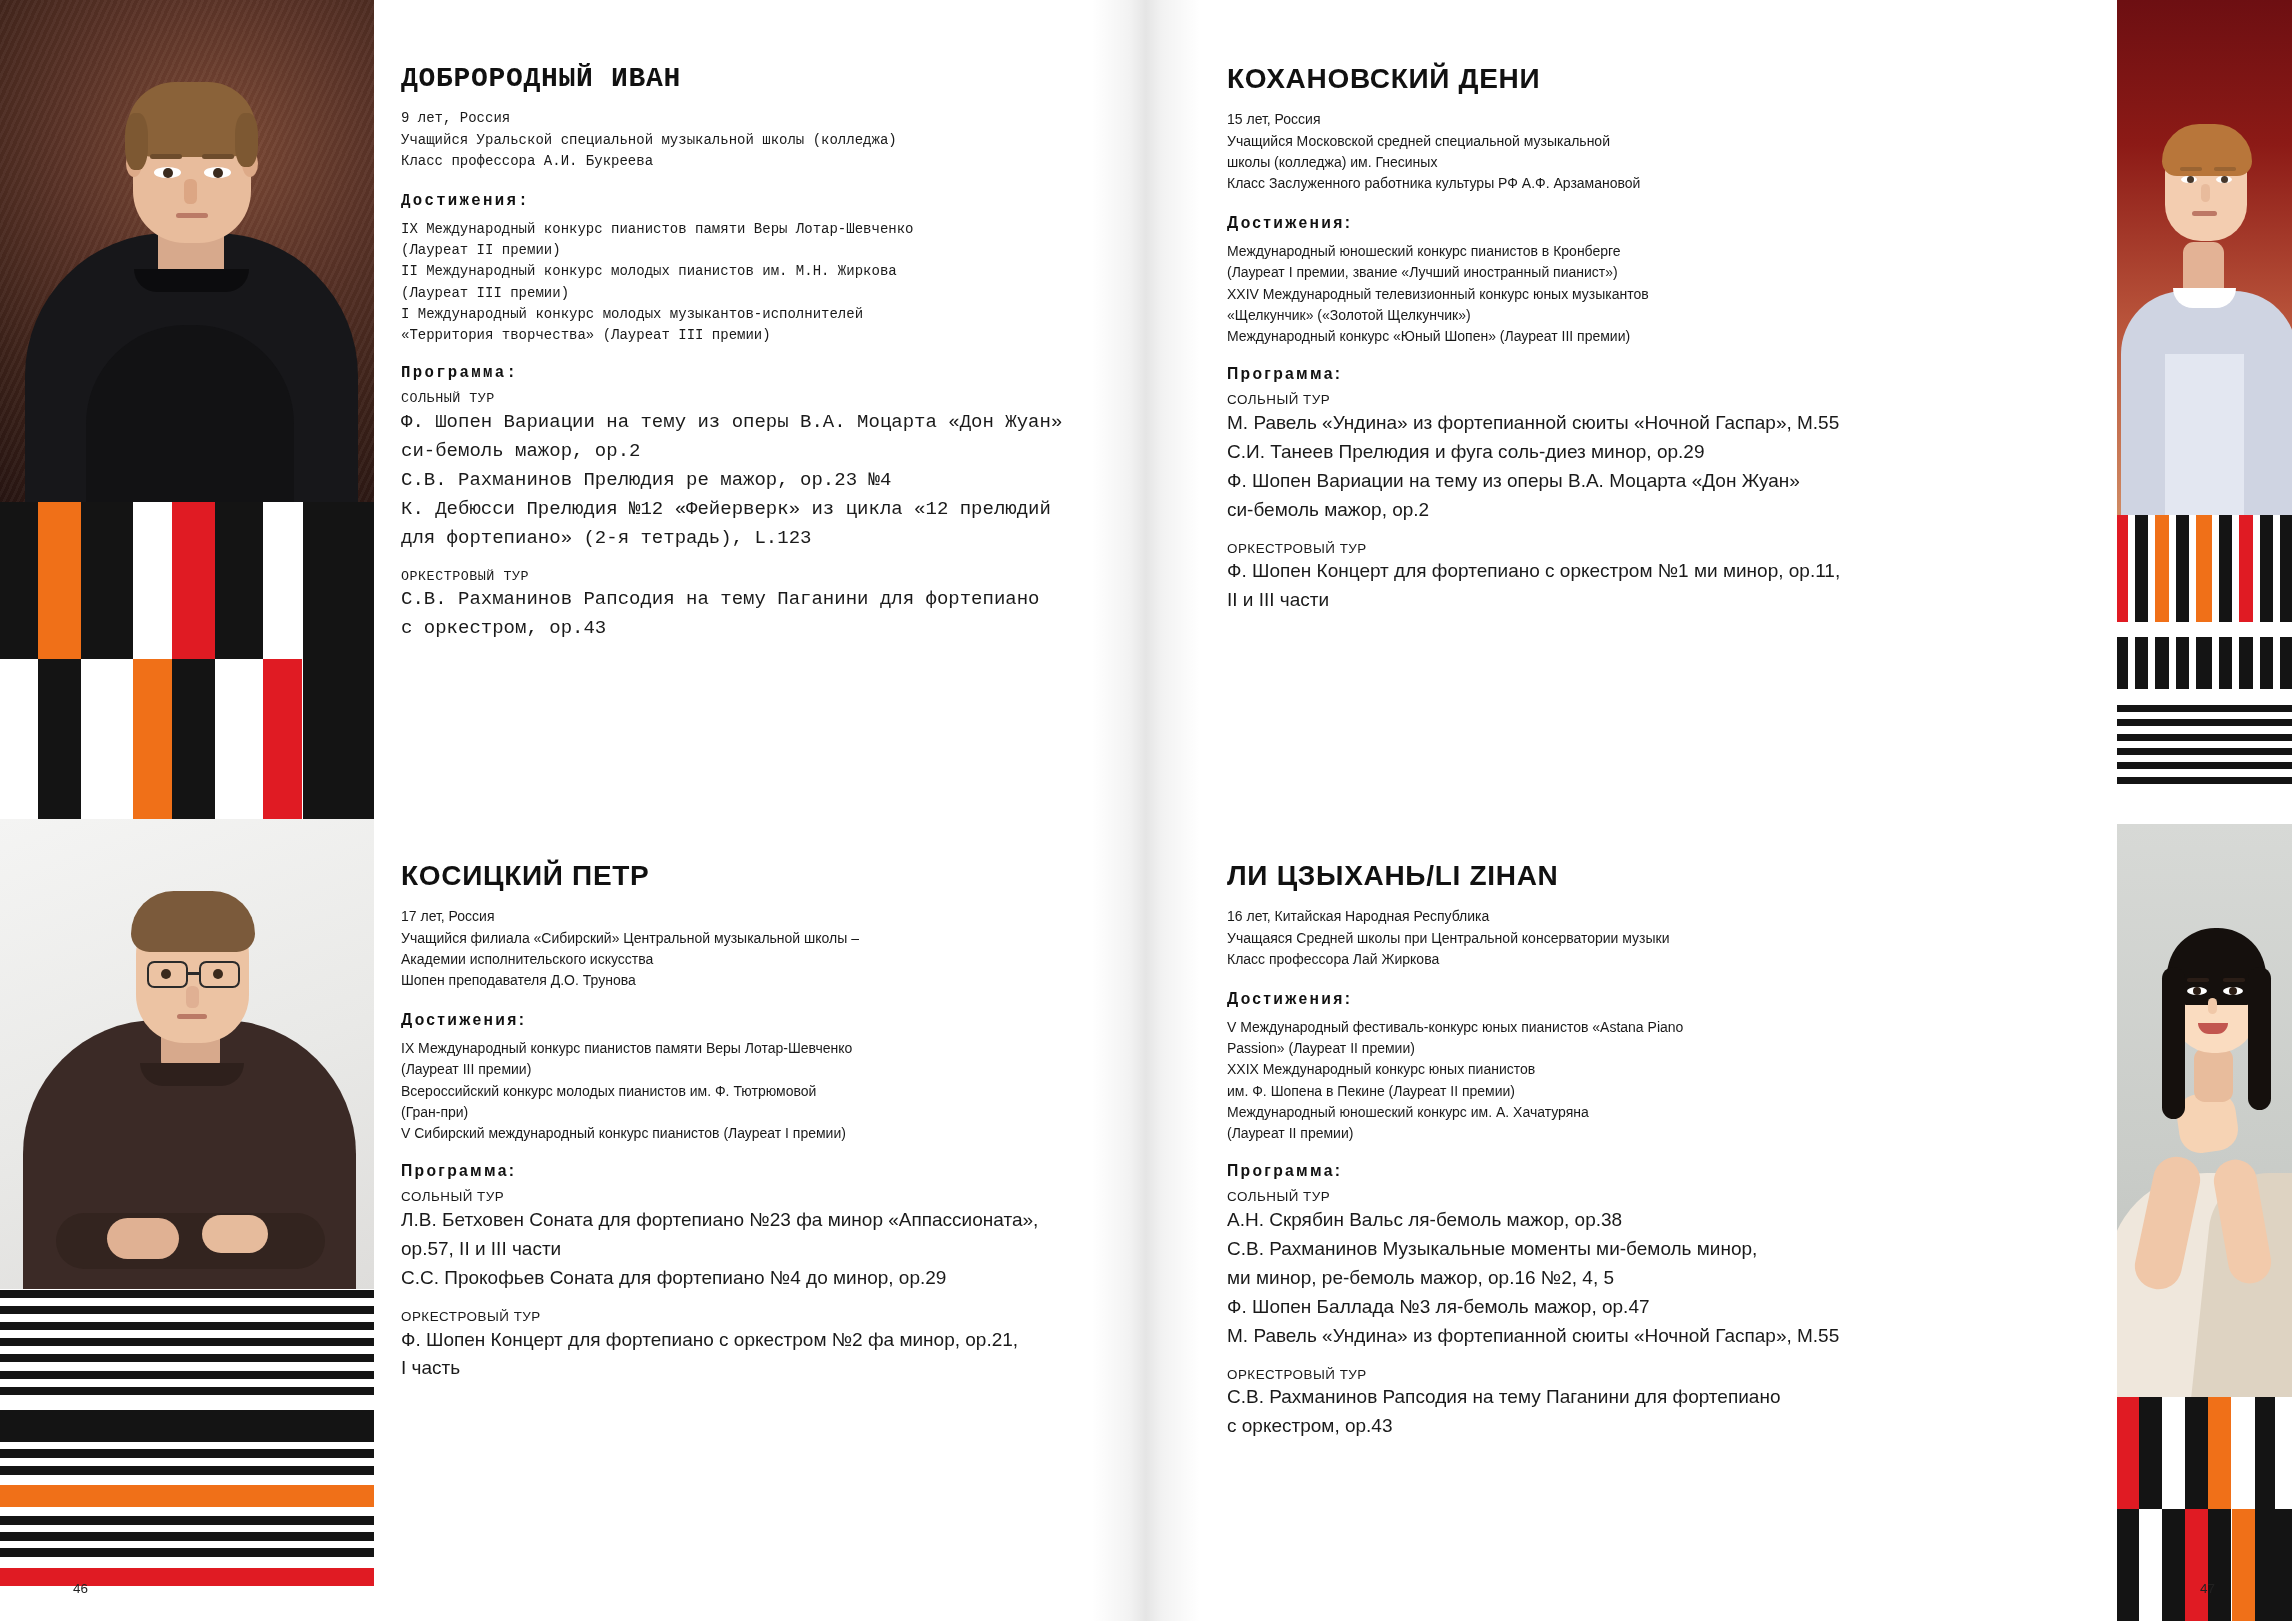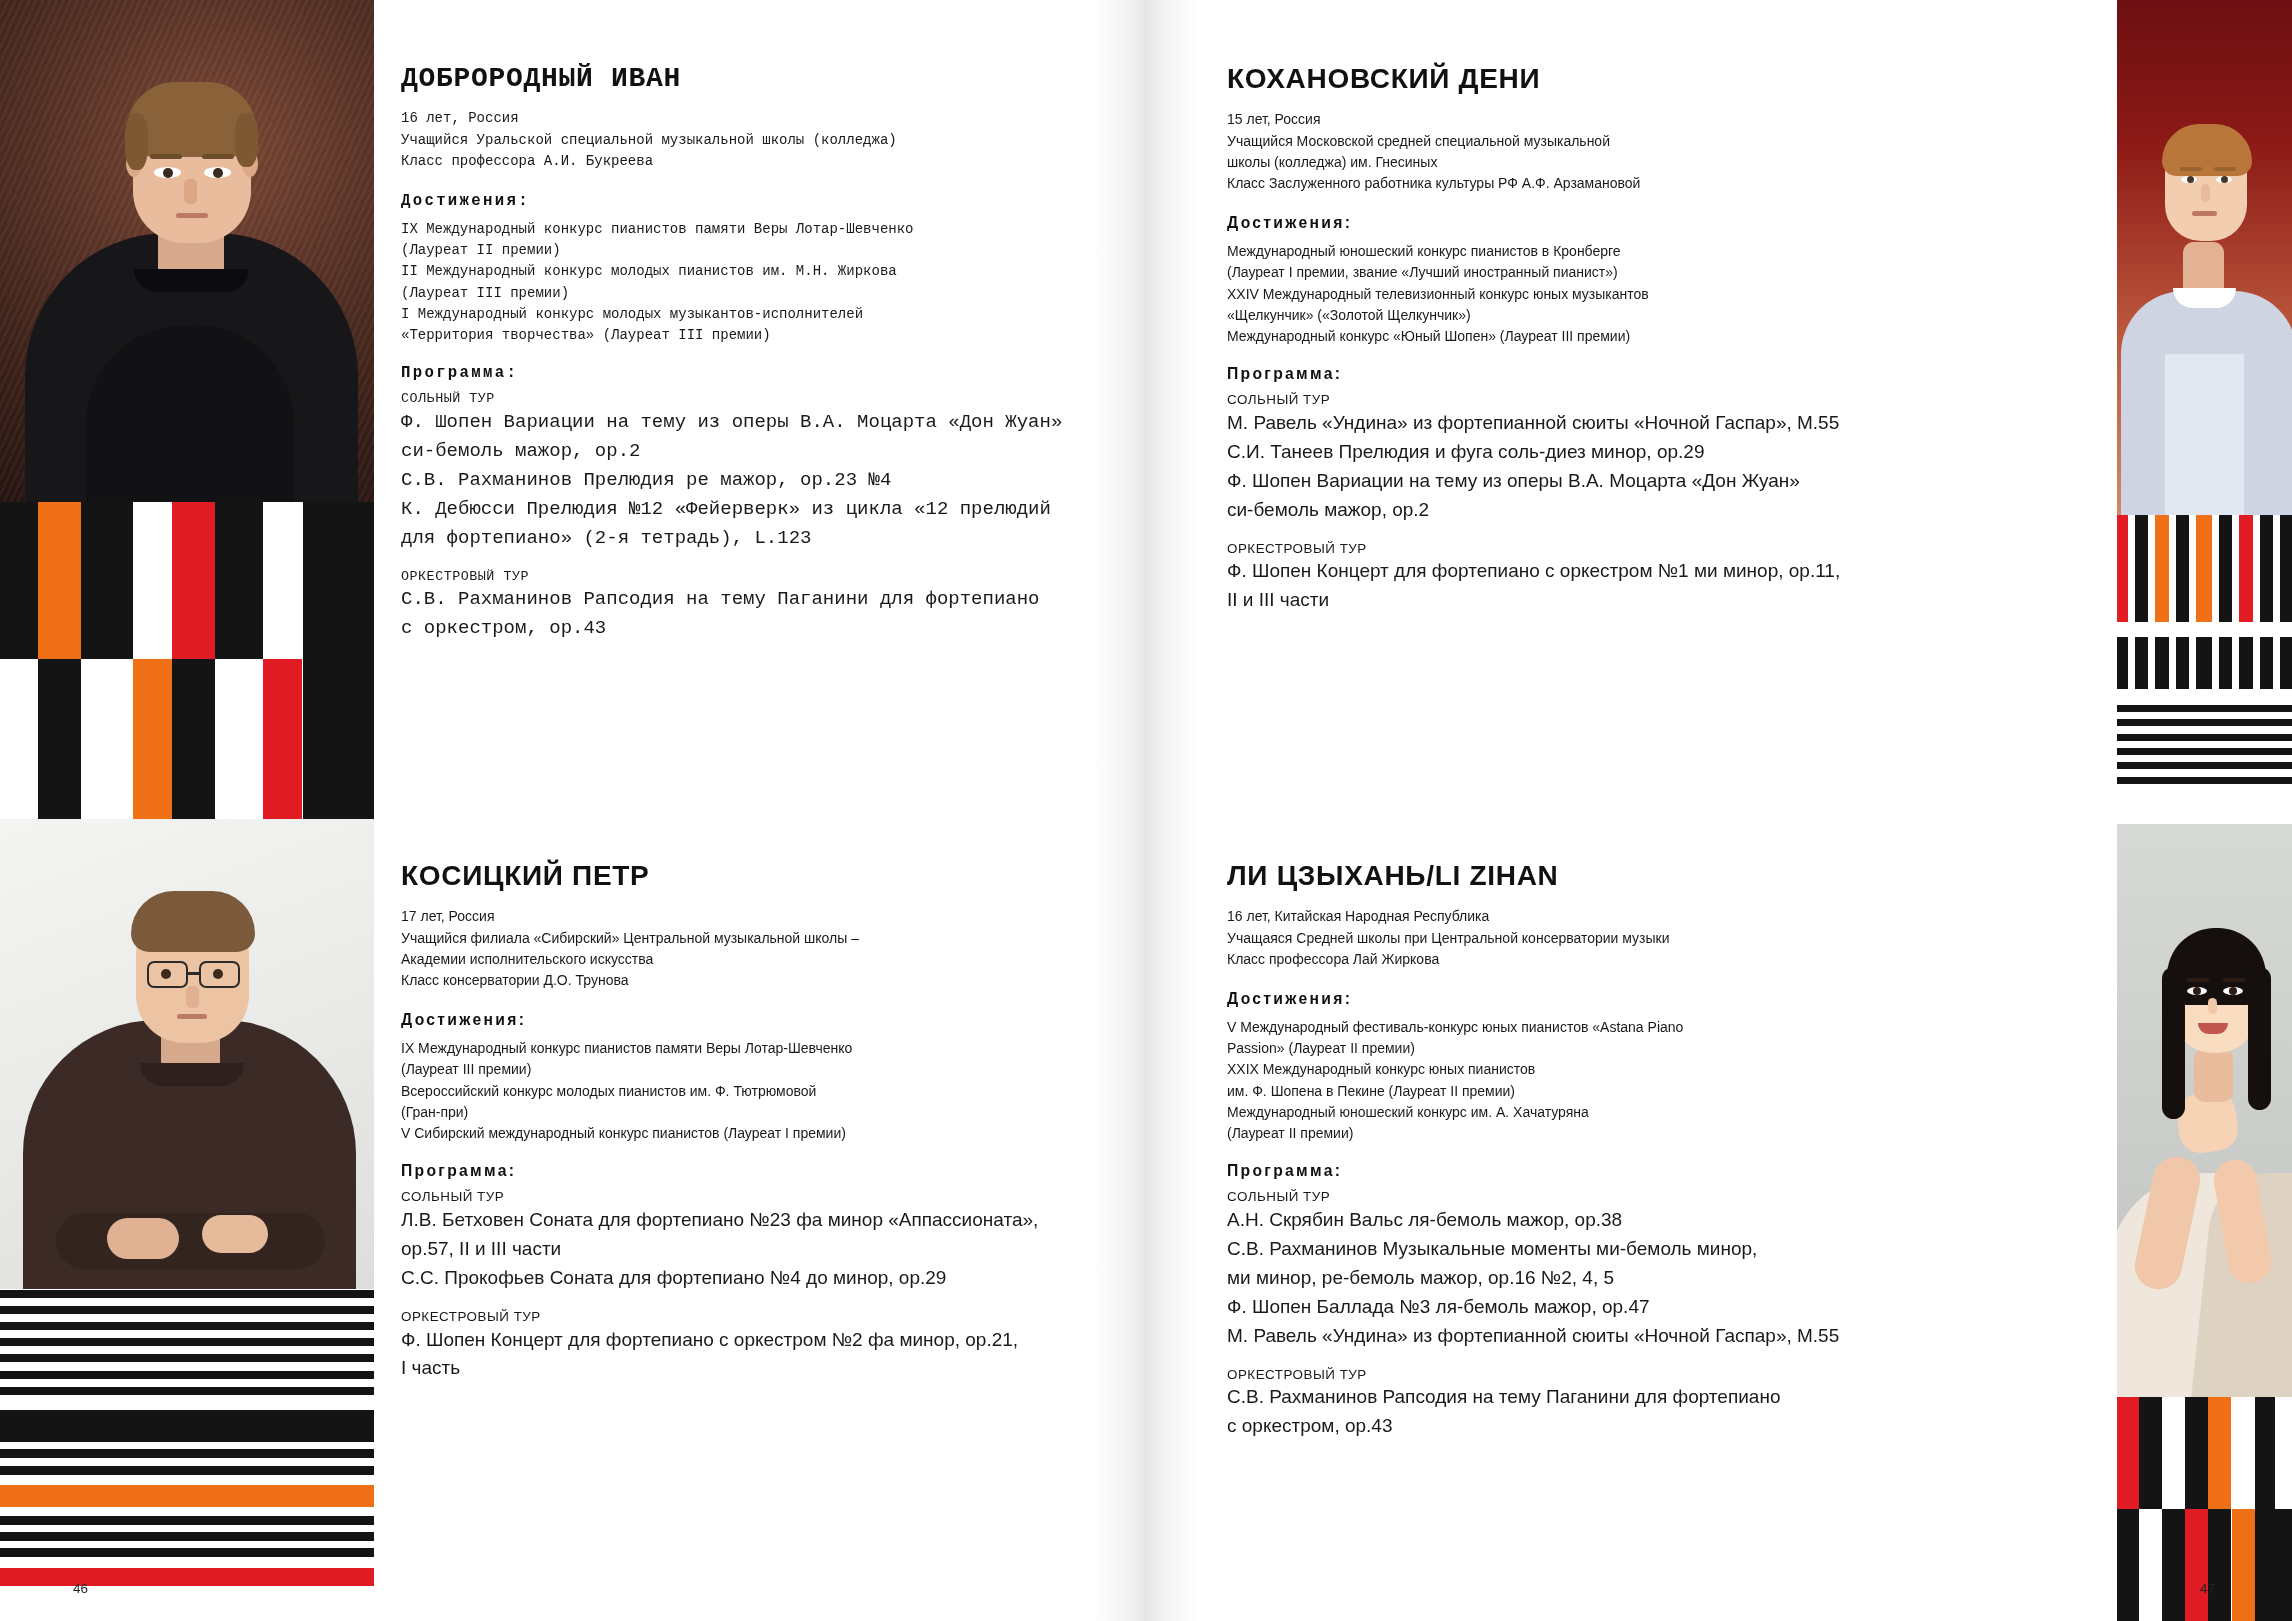--- a/index.html
+++ b/index.html
@@ -171,21 +171,21 @@
       <div class="bar" style="left:172px;top:157px; width:43px; height:161px; background:#141414;"></div>
       <div class="bar" style="left:215px;top:157px; width:48px; height:161px; background:#ffffff;"></div>
       <div class="bar" style="left:263px;top:157px; width:39px; height:161px; background:#e01b23;"></div>
       <div class="bar" style="left:303px;top:157px; width:72px; height:161px; background:#141414;"></div>
     </div>
 
     <div class="text-col" style="left:401px; top:63px; width:708px;font-family:Liberation Mono, monospace;">
       <h2 class="name">ДОБРОРОДНЫЙ ИВАН</h2>
 
       <div class="meta">
-        <div>16 лет, Россия</div>
+        <div>9 лет, Россия</div>
         <div>Учащийся Уральской специальной музыкальной школы (колледжа)</div>
         <div>Класс профессора А.И. Букреева</div>
       </div>
 
       <h3 class="section-title">Достижения:</h3>
       <div class="list">
         <div>IX Международный конкурс пианистов памяти Веры Лотар-Шевченко</div>
         <div>(Лауреат II премии)</div>
         <div>II Международный конкурс молодых пианистов им. М.Н. Жиркова</div>
         <div>(Лауреат III премии)</div>
@@ -275,21 +275,21 @@
       <div class="bar" style="left:0; top:278px; width:374px; height:18px; background:#e01b23;"></div>
     </div>
 
     <div class="text-col" style="left:401px; top:860px; width:708px;">
       <h2 class="name">КОСИЦКИЙ ПЕТР</h2>
 
       <div class="meta">
         <div>17 лет, Россия</div>
         <div>Учащийся филиала «Сибирский» Центральной музыкальной школы –</div>
         <div>Академии исполнительского искусства</div>
-        <div>Класс консерватории Д.О. Трунова</div>
+        <div>Шопен преподавателя Д.О. Трунова</div>
       </div>
 
       <h3 class="section-title">Достижения:</h3>
       <div class="list">
         <div>IX Международный конкурс пианистов памяти Веры Лотар-Шевченко</div>
         <div>(Лауреат III премии)</div>
         <div>Всероссийский конкурс молодых пианистов им. Ф. Тютрюмовой</div>
         <div>(Гран-при)</div>
         <div>V Сибирский международный конкурс пианистов (Лауреат I премии)</div>
       </div>

